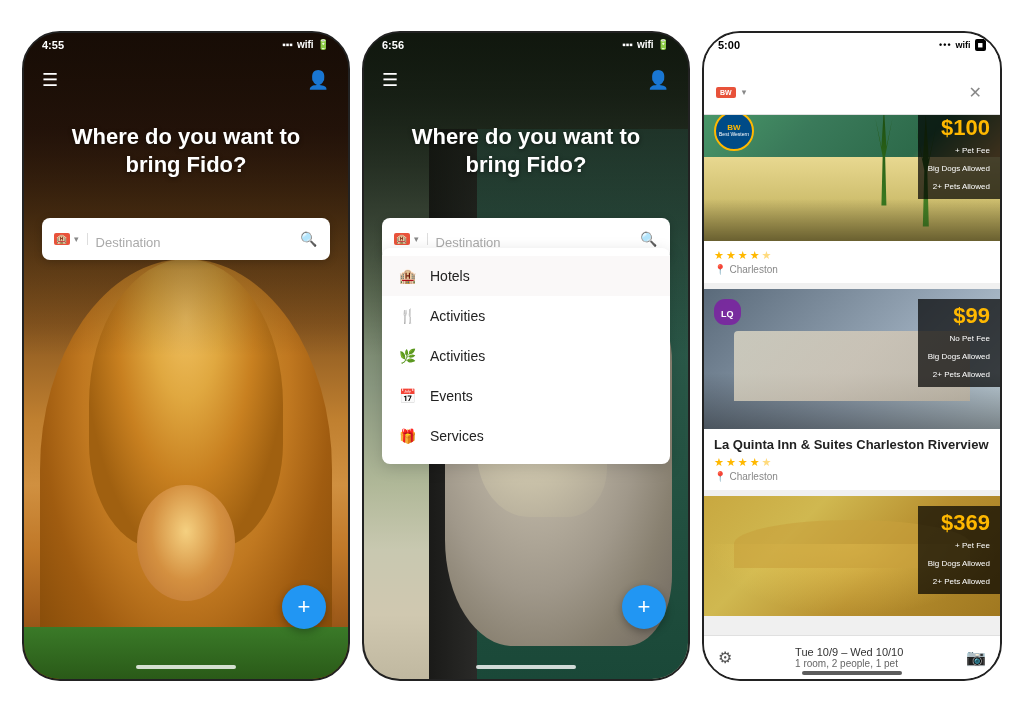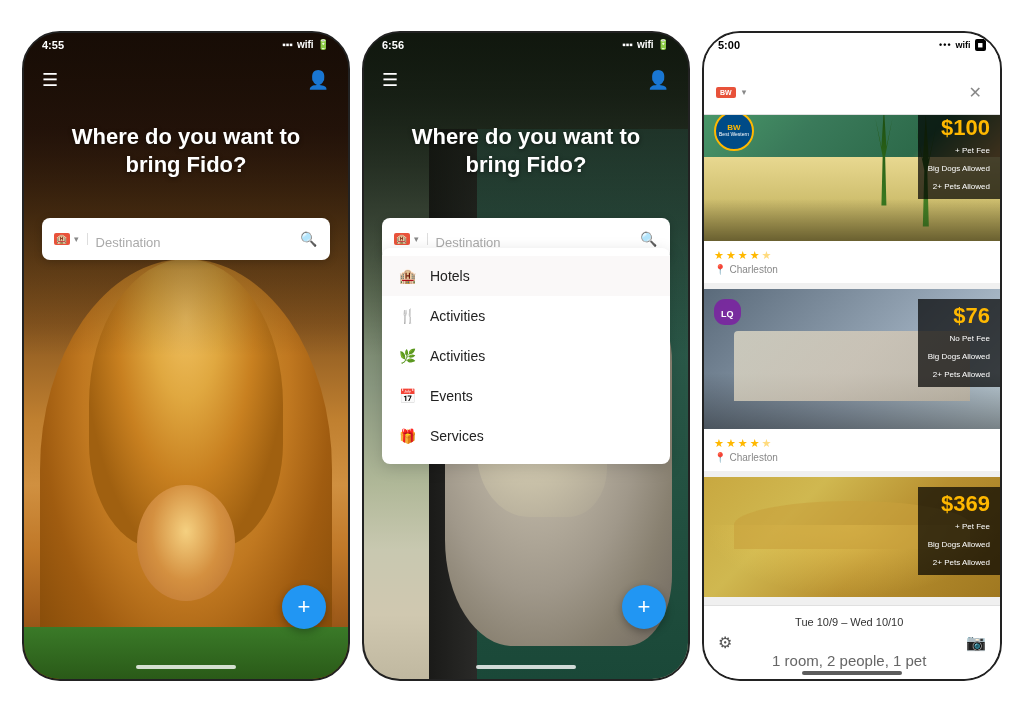--- a/index.html
+++ b/index.html
@@ -432,23 +432,22 @@
     }
 
     .footer-dates {
       text-align: center;
       font-size: 11px;
       color: #333;
       font-weight: 500;
     }
 
     .footer-dates-sub {
-      font-size: 15px;
+      font-size: 10px;
       color: #666;
-      margin-top: 24px;
     }
 
     .footer-save-icon {
       color: #555;
       font-size: 16px;
     }
 
     .status-bar-phone1 {
       color: #fff;
     }
@@ -645,25 +644,26 @@
               <div style="position:absolute;bottom:0;left:0;right:0;height:40%;background:linear-gradient(0deg,rgba(0,0,0,0.4),transparent);"></div>
 
               <div style="position:absolute;bottom:20%;left:10%;right:10%;height:50%;background:linear-gradient(135deg,#f0e8d0 0%,#e0d0b8 50%,#c0b098 100%);border-radius:4px 4px 0 0;opacity:0.7;"></div>
             </div>
 
             <div style="position:absolute;top:10px;left:10px;background:rgba(123,31,162,0.85);padding:4px 7px;border-radius:11px;">
               <span style="color:#fff;font-size:9px;font-weight:900;">LQ</span>
             </div>
 
             <div class="price-badge">
-              <span class="price-amount">$76</span>
+              <span class="price-amount">$99</span>
               <span class="price-details">No Pet Fee<br>Big Dogs Allowed<br>2+ Pets Allowed</span>
             </div>
           </div>
           <div class="hotel-card-info">
+            <div class="hotel-name">La Quinta Inn &amp; Suites Charleston Riverview</div>
             <div class="hotel-stars">
               <span class="star">★</span>
               <span class="star">★</span>
               <span class="star">★</span>
               <span class="star">★</span>
               <span class="star-half">★</span>
             </div>
             <div class="hotel-location">
               <span class="location-pin">📍</span>
               <span>Charleston</span>

